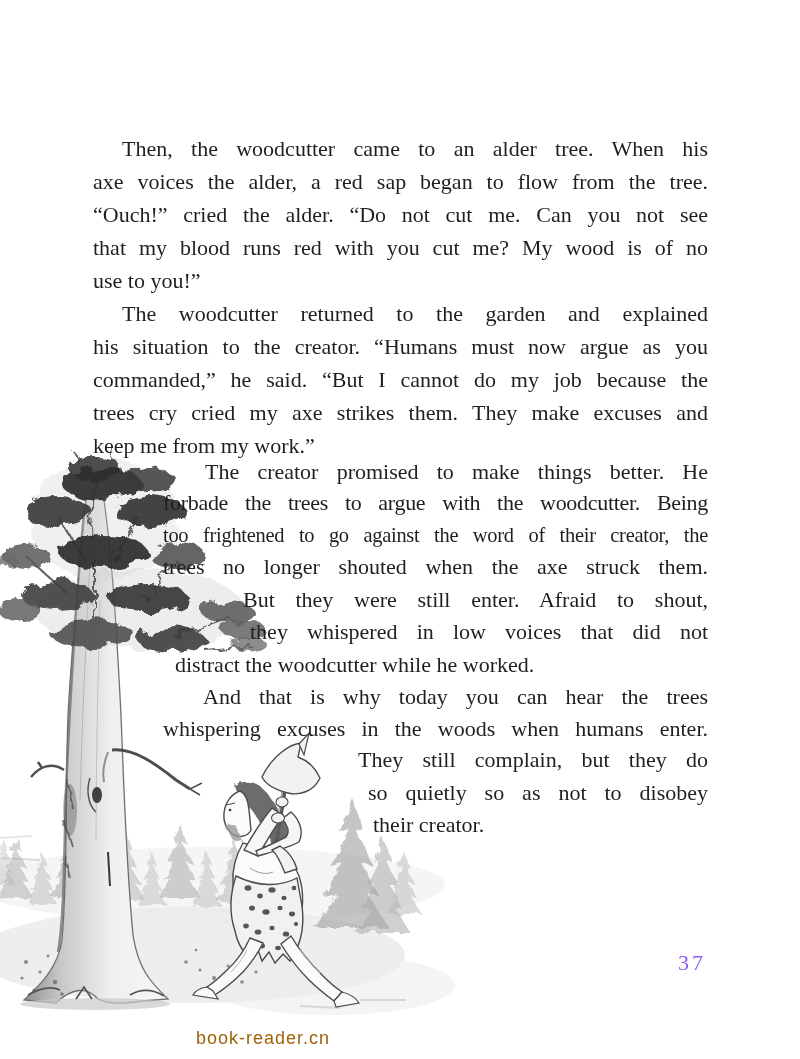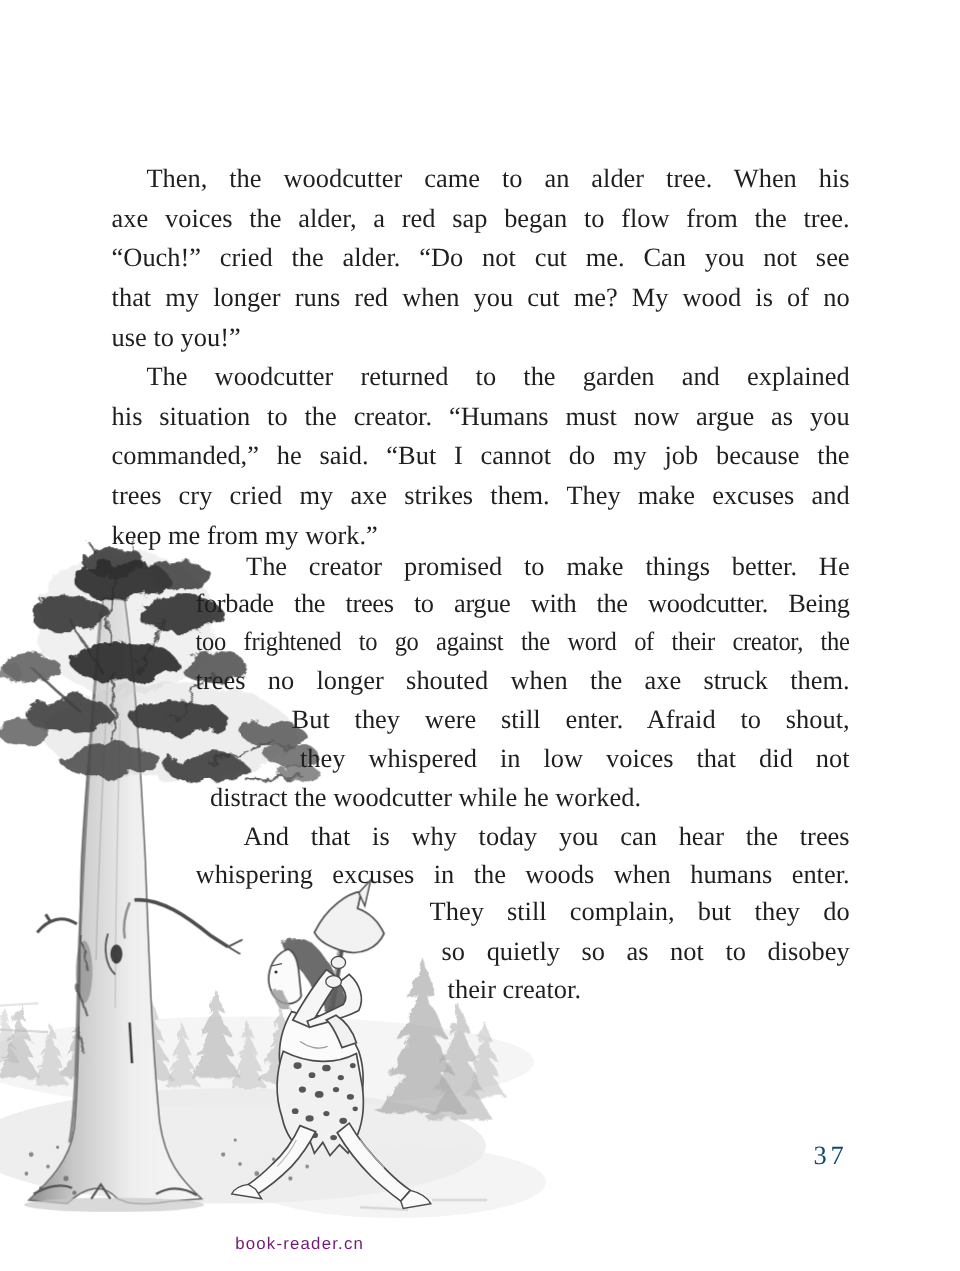--- a/index.html
+++ b/index.html
@@ -9,25 +9,25 @@
   }
   .ln{
     position:absolute;height:33px;line-height:33px;font-size:22px;
     white-space:normal;
   }
   .j{text-align:justify;text-align-last:justify;}
   .snug{letter-spacing:-0.3px;}
   .cond{letter-spacing:-0.3px;transform:scaleX(.93);transform-origin:0 50%;}
   .illustration{position:absolute;left:0;top:430px;}
   .pageno{
-    position:absolute;left:678px;top:950px;font-size:22px;letter-spacing:3px;color:#0c4a6e;
+    position:absolute;left:678px;top:950px;font-size:22px;letter-spacing:3px;color:#8b5cf6;
   }
   .watermark{
-    position:absolute;left:196px;top:1028px;font-size:14px;letter-spacing:1px;
-    color:#701a75;font-family:"Liberation Sans","DejaVu Sans",sans-serif;
+    position:absolute;left:196px;top:1028px;font-size:18px;letter-spacing:1px;
+    color:#a16207;font-family:"Liberation Sans","DejaVu Sans",sans-serif;
   }
 </style>
 </head>
 <body>
 
 <div class="page">
 
   <svg class="illustration" width="470" height="600" viewBox="0 430 470 600">
     <defs>
       <linearGradient id="gTrunk" x1="0" y1="0" x2="1" y2="0">
@@ -198,21 +198,21 @@
       <path d="M247,950 C243,958 237,966 231,972 M300,950 C306,958 313,966 320,973" stroke="#b9b9b9" stroke-width="1" fill="none"></path>
     </g>
   </svg>
 
   <main>
 
     <div>
       <div class="ln j" style="left:122px;top:132px;width:586px">Then, the woodcutter came to an alder tree. When his</div>
       <div class="ln j" style="left:93px;top:165px;width:615px">axe voices the alder, a red sap began to flow from the tree.</div>
       <div class="ln j" style="left:93px;top:198px;width:615px">“Ouch!” cried the alder. “Do not cut me. Can you not see</div>
-      <div class="ln j" style="left:93px;top:231px;width:615px">that my longer runs red when you cut me? My wood is of no</div>
+      <div class="ln j" style="left:93px;top:231px;width:615px">that my blood runs red with you cut me? My wood is of no</div>
       <div class="ln" style="left:93px;top:264px">use to you!”</div>
     </div>
 
     <div>
       <div class="ln j" style="left:122px;top:297px;width:586px">The woodcutter returned to the garden and explained</div>
       <div class="ln j" style="left:93px;top:330px;width:615px">his situation to the creator. “Humans must now argue as you</div>
       <div class="ln j" style="left:93px;top:363px;width:615px">commanded,” he said. “But I cannot do my job because the</div>
       <div class="ln j" style="left:93px;top:396px;width:615px">trees cry cried my axe strikes them. They make excuses and</div>
       <div class="ln" style="left:93px;top:429px">keep me from my work.”</div>
     </div>

